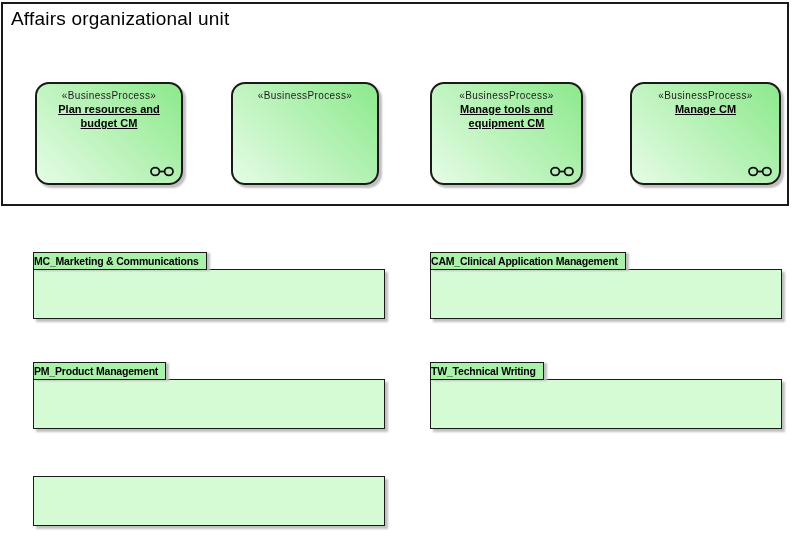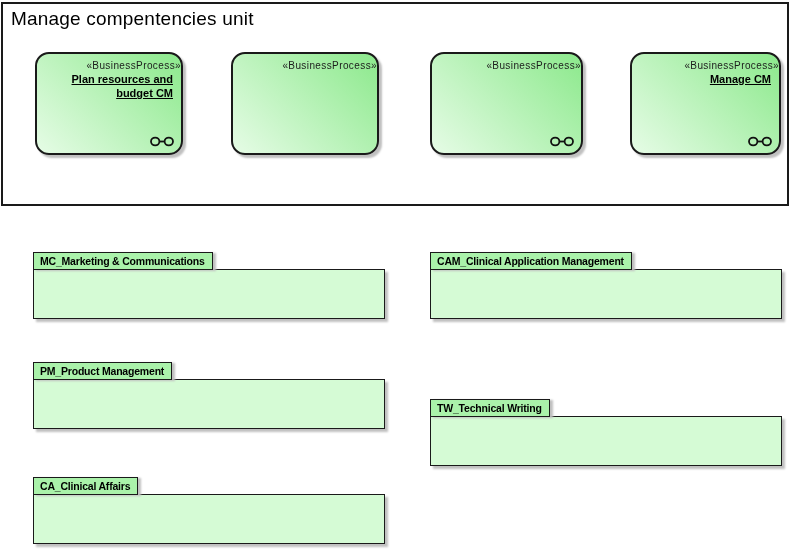--- a/index.html
+++ b/index.html
@@ -10,80 +10,81 @@
   
   .frame{
     position:absolute;left:1px;top:2px;width:784px;height:200px;
     border:2px solid var(--shape-border,#1a1a1a);background:#ffffff;
   }
   .frame-title{
     position:absolute;left:8px;top:4px;font-size:19px;letter-spacing:.2px;color:#000;
   }
   
   .process{
-    position:absolute;top:48px;height:103px;box-sizing:border-box;
+    position:absolute;top:78px;height:103px;box-sizing:border-box;
     border:2px solid var(--shape-border,#1a1a1a);border-radius:14px;
     background:linear-gradient(45deg,var(--process-grad-light,#e6fce6) 0%,var(--process-grad-dark,#8ce98c) 100%);
     box-shadow:3px 3px 2px var(--shadow,#c0c0c0);
-    text-align:right;padding-top:6px;
+    text-align:center;padding-top:6px;
   }
   .process .stereotype{font-size:10px;color:#1c1c1c;letter-spacing:.4px;}
   .process .pname{font-size:11px;font-weight:bold;line-height:1.3;margin-top:1px;padding:0 8px;color:#000;text-decoration:underline;}
   .composite-icon{position:absolute;right:7px;bottom:6px;width:24px;height:11px;}
   .p0{left:32px;width:148px;}
   .p1{left:228px;width:148px;}
   .p2{left:427px;width:153px;}
   .p3{left:627px;width:151px;}
   
   .package{position:absolute;}
   .pkg-tab{
     position:relative;z-index:2;width:fit-content;box-sizing:border-box;height:18px;
     border:1.5px solid var(--shape-border,#1a1a1a);
     background:var(--package-tab-fill,#aaf2aa);
-    padding:1px 7px 0 6px;
+    padding:1px 7px 0 0;
     font-size:10.5px;font-weight:bold;letter-spacing:-0.2px;line-height:15px;white-space:nowrap;
     box-shadow:3px 1px 2px var(--shadow,#c0c0c0);
   }
   .pkg-body{
     position:relative;z-index:1;width:352px;height:50px;box-sizing:border-box;margin-top:-1.5px;
     border:1.5px solid var(--shape-border,#1a1a1a);
     background:var(--package-body-fill,#d5fbd5);
     box-shadow:3px 3px 2px var(--shadow,#c0c0c0);
   }
   .pkg-mc {left:33px; top:252px;}
   .pkg-cam{left:430px;top:252px;}
   .pkg-pm {left:33px; top:362px;}
-  .pkg-tw {left:430px;top:362px;margin-top:37px;}
+  .pkg-tw {left:430px;top:362px;}
   .pkg-ca {left:33px; top:477px;}
 </style>
 </head>
 <body>
 
 <div id="canvas">
 
   <div class="frame">
-    <div class="frame-title">Manage compentencies unit</div>
+    <div class="frame-title">Affairs organizational unit</div>
 
     <div class="process p0">
       <div class="stereotype">«BusinessProcess»</div>
       <div class="pname">Plan resources and budget CM</div>
       <svg class="composite-icon" viewBox="0 0 24 11">
         <line x1="9" y1="5.5" x2="15" y2="5.5" stroke="#111" stroke-width="1.8"></line>
         <ellipse cx="5.2" cy="5.5" rx="4.2" ry="3.9" fill="none" stroke="#111" stroke-width="1.8"></ellipse>
         <ellipse cx="18.8" cy="5.5" rx="4.2" ry="3.9" fill="none" stroke="#111" stroke-width="1.8"></ellipse>
       </svg>
     </div>
 
     <div class="process p1">
       <div class="stereotype">«BusinessProcess»</div>
 
     </div>
 
     <div class="process p2">
       <div class="stereotype">«BusinessProcess»</div>
+      <div class="pname">Manage tools and equipment CM</div>
       <svg class="composite-icon" viewBox="0 0 24 11">
         <line x1="9" y1="5.5" x2="15" y2="5.5" stroke="#111" stroke-width="1.8"></line>
         <ellipse cx="5.2" cy="5.5" rx="4.2" ry="3.9" fill="none" stroke="#111" stroke-width="1.8"></ellipse>
         <ellipse cx="18.8" cy="5.5" rx="4.2" ry="3.9" fill="none" stroke="#111" stroke-width="1.8"></ellipse>
       </svg>
     </div>
 
     <div class="process p3">
       <div class="stereotype">«BusinessProcess»</div>
       <div class="pname">Manage CM</div>
@@ -117,19 +118,16 @@
   </div>
 
   <div class="package pkg-tw">
     <div class="pkg-tab">
       <span>TW_Technical Writing</span>
     </div>
     <div class="pkg-body"></div>
   </div>
 
   <div class="package pkg-ca">
-    <div class="pkg-tab">
-      <span>CA_Clinical Affairs</span>
-    </div>
     <div class="pkg-body"></div>
   </div>
 
 </div>
 
 </body></html>

